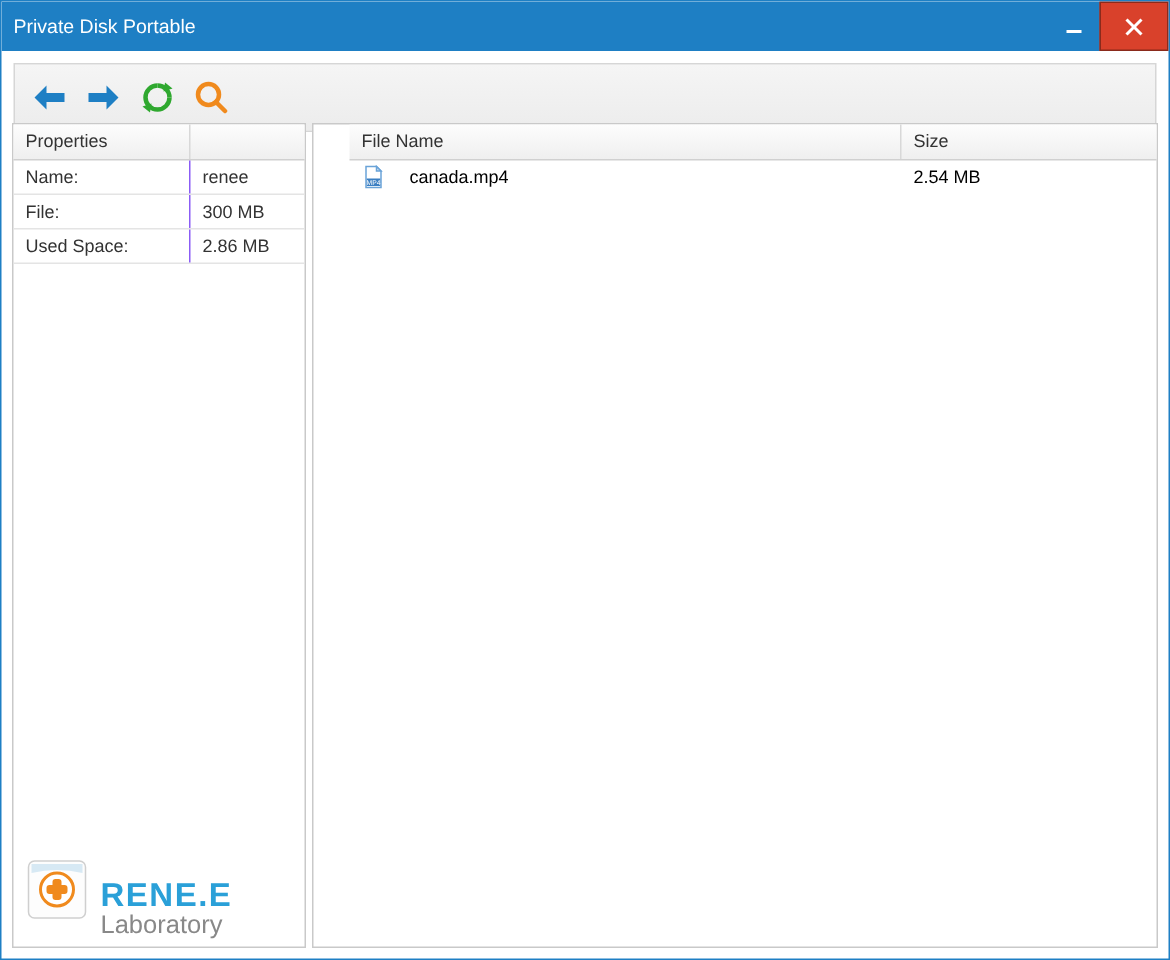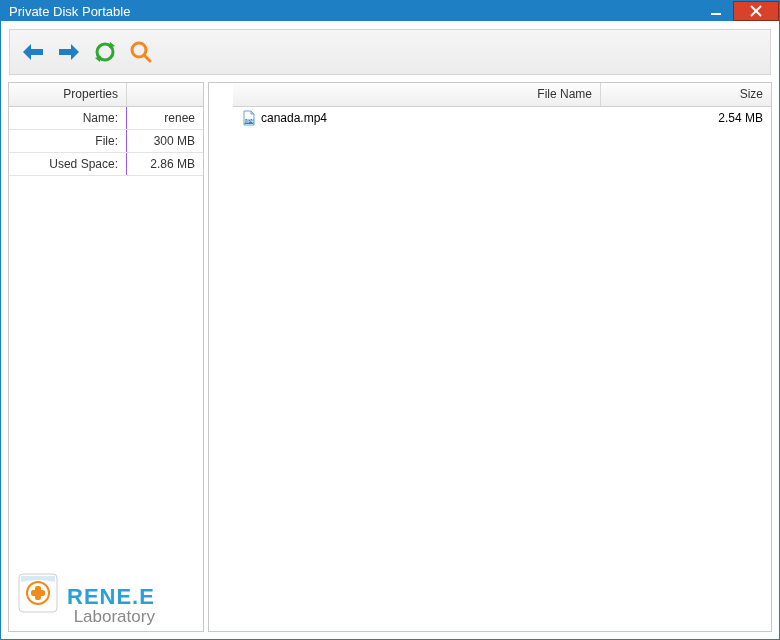--- a/index.html
+++ b/index.html
@@ -7,21 +7,21 @@
     font-family: "Segoe UI", Tahoma, sans-serif;
     font-size: 12px;
     background: #fff;
     width: 780px;
     height: 640px;
     overflow: hidden;
     border: 1px solid #1e7fc4;
   }
   
   .titlebar {
-    height: 20px;
+    height: 33px;
     background: #1e7fc4;
     color: #fff;
     display: flex;
     align-items: center;
     padding-left: 8px;
     font-size: 13px;
   }
   .titlebar .title { flex: 1; }
   .titlebar .winbtn {
     width: 34px;
@@ -59,21 +59,20 @@
     position: absolute;
     left: 8px; right: 8px; top: 82px; bottom: 8px;
     display: flex;
     gap: 4px;
   }
   .panel {
     border: 1px solid #c9c9c9;
     background: #fff;
     display: flex;
     flex-direction: column;
-    text-align: right;
   }
   .panel.left { width: 196px; position: relative; }
   .panel.right { flex: 1; padding-left: 24px; }
 
   
   .hdr-row {
     height: 24px;
     display: flex;
     background: linear-gradient(#fdfdfd, #efefef);
     border-bottom: 1px solid #d0d0d0;
@@ -112,21 +111,21 @@
   .file-row {
     display: flex;
     height: 22px;
     align-items: center;
   }
   .file-row .c1 {
     flex: 1;
     padding: 2px 8px;
     display: flex;
     align-items: center;
-    gap: 4px;
+    gap: 16px;
   }
   .file-row .c2 {
     width: 170px;
     padding: 2px 8px;
   }
 
   
   .logo {
     position: absolute;
     left: 6px;

